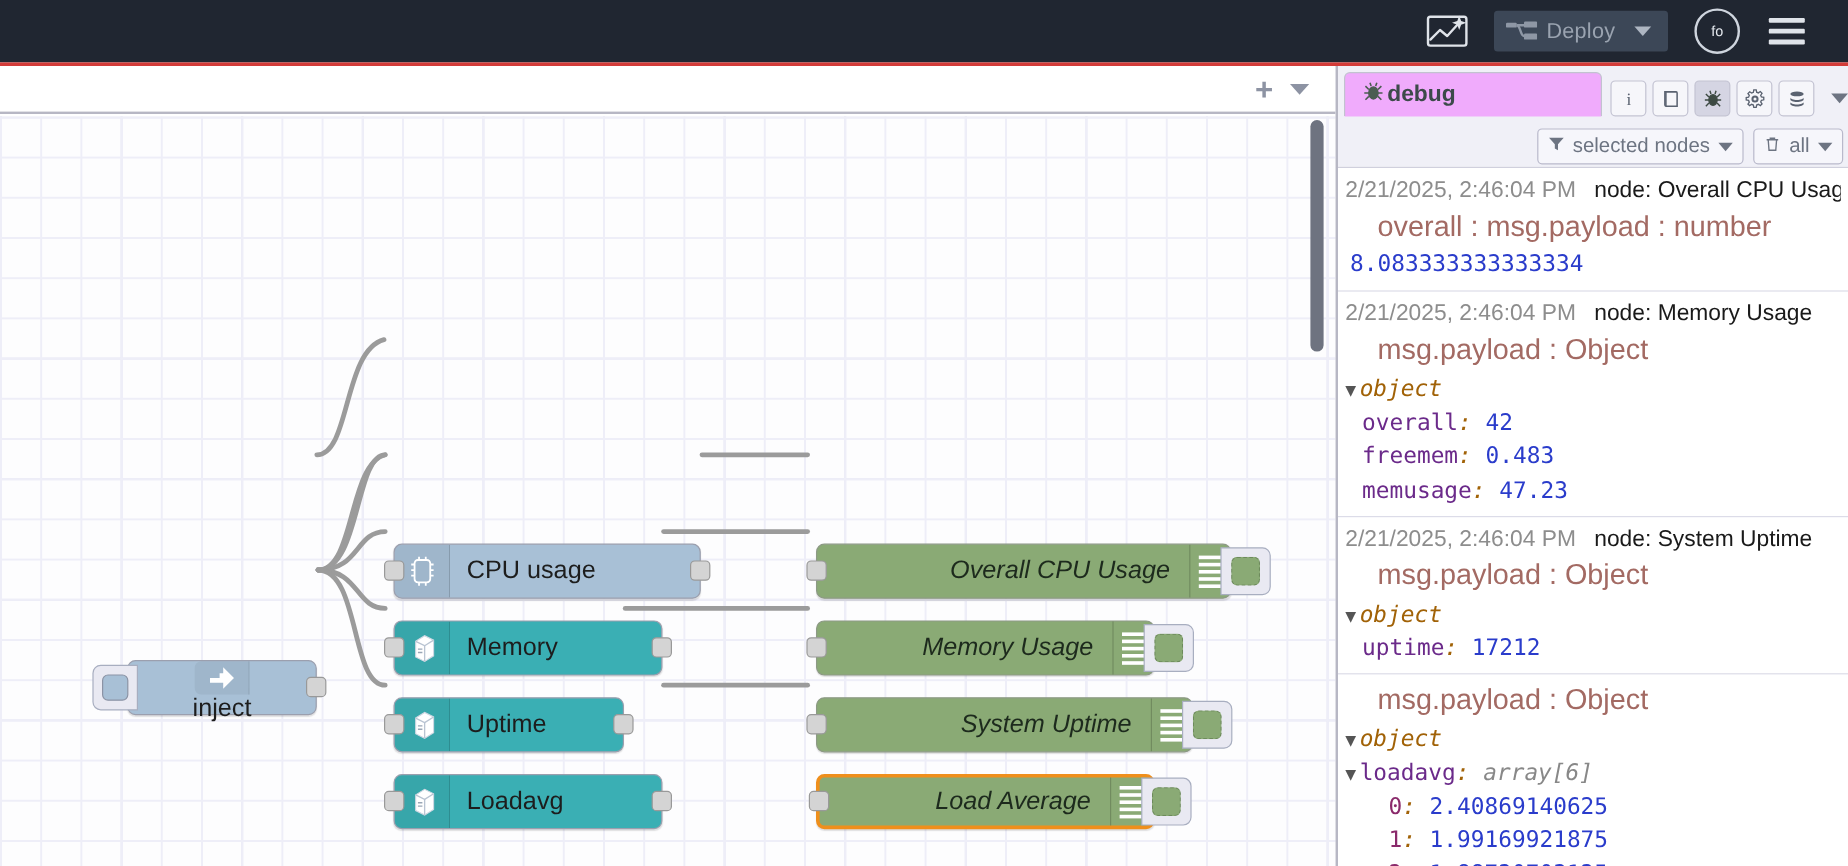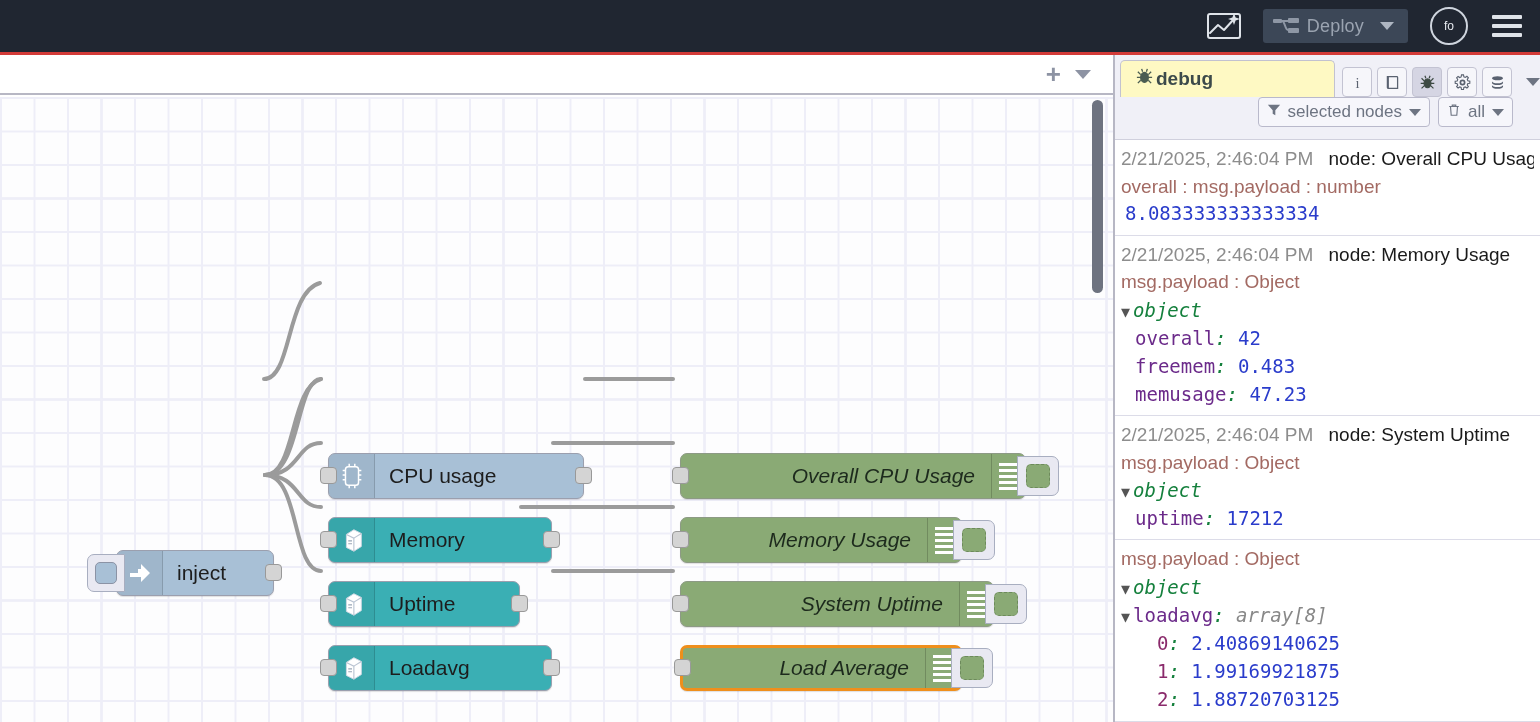--- a/index.html
+++ b/index.html
@@ -9,21 +9,21 @@
     overflow: hidden;
     background: #fff;
   }
 
   
   .header {
     position: absolute; top: 0; left: 0;
     width: 1540px; height: 52px;
     background: #202631;
     display: flex; align-items: center; justify-content: flex-end;
-    padding-right: 18px;
+    padding-right: 36px;
   }
   .header::after {
     content: ""; position: absolute; left: 0; bottom: -3px;
     width: 100%; height: 3px; background: #d33b38;
   }
   .hdr-btn {
     display: flex; align-items: center; justify-content: center;
     color: #b4bcc8; cursor: pointer;
   }
   .ai-icon { width: 42px; height: 34px; margin-right: 18px; }
@@ -174,42 +174,42 @@
     width: 427px; height: 667px;
     background: #f0f0f7;
     border-left: 2px solid #b7b7c4;
   }
   .sb-tabrow {
     height: 42px; display: flex; align-items: flex-end;
     padding-left: 5px;
   }
   .sb-tab {
     display: flex; align-items: center; gap: 2px;
-    background: #fef9c3; border: 1px solid #c2c2d0; border-bottom: none;
+    background: #f0abfc; border: 1px solid #c2c2d0; border-bottom: none;
     border-radius: 5px 5px 0 0;
     height: 37px; padding: 0 14px;
     font-size: 19px; font-weight: bold; color: #3c4a4a;
     width: 229px; cursor: pointer;
   }
   .sb-icons { display: flex; align-items: center; gap: 5px; margin-left: 7px; }
   .sb-icon {
     width: 30px; height: 30px;
     background: #f6f6fa; border: 1px solid #c3c3d2; border-radius: 4px;
     display: flex; align-items: center; justify-content: center;
     color: #5a6270; cursor: pointer;
   }
   .sb-icon.active { background: #d5d5e3; }
   .sb-more-caret {
     width: 0; height: 0; margin-left: 9px; cursor: pointer;
     border-left: 7px solid transparent; border-right: 7px solid transparent;
     border-top: 8px solid #6d7482;
   }
   .sb-filterrow {
-    height: 40px; display: flex; align-items: flex-start;
-    justify-content: flex-end; gap: 8px; padding-right: 27px;
+    height: 40px; display: flex; align-items: flex-end;
+    justify-content: flex-end; gap: 8px; padding-right: 4px;
     background: #f0f0f7;
   }
   .pill {
     display: flex; align-items: center; gap: 7px;
     background: #f6f6fb; border: 1px solid #b9b9cb; border-radius: 4px;
     height: 30px; padding: 0 8px;
     font-size: 17px; color: #6d7482; cursor: pointer;
   }
   .pill .caret {
     width: 0; height: 0;
@@ -223,32 +223,32 @@
   }
   .dbg-msg {
     border-bottom: 1px solid #dcdce8;
     padding: 5px 6px 7px 6px;
     font-size: 19px; line-height: 1.45;
   }
   .dbg-head { white-space: nowrap; overflow: hidden; }
   .dbg-time { color: #8d8d8d; }
   .dbg-node { color: #1a1a1a; margin-left: 10px; }
   .dbg-topic {
-    color: #a36a63; font-size: 19px; display: block;
+    color: #a36a63; font-size: 24px; display: block; margin-left: 27px;
   }
   .dbg-val {
     font-family: "DejaVu Sans Mono", monospace;
     font-size: 19px; color: #2a3ccb; padding-left: 4px;
   }
   .j-row {
     font-family: "DejaVu Sans Mono", monospace;
     font-size: 19px; line-height: 1.48; white-space: nowrap;
   }
   .j-tw { color: #555; font-size: 15px; margin-right: 3px; }
-  .j-obj { color: #15803d; font-style: italic; }
+  .j-obj { color: #a16207; font-style: italic; }
   .j-key { color: #6b2a8a; }
   .j-idx { color: #8a2a6b; }
   .j-num { color: #2a3ccb; }
   .j-type { color: #888; font-style: italic; }
   .ind1 { padding-left: 14px; }
   .ind2 { padding-left: 36px; }
 </style>
 </head>
 <body>
 
@@ -305,21 +305,21 @@
       <path d="M265 378 C300 378, 296 410, 321 410"></path>
       <path d="M265 378 C300 378, 292 474, 321 474"></path>
 
       <path d="M585 282 L673 282"></path>
       <path d="M553 346 L673 346"></path>
       <path d="M521 410 L673 410"></path>
       <path d="M553 474 L673 474"></path>
     </g>
   </svg>
 
-  <div class="node inject" style="left:116px; top:453px; width:158px;">
+  <div class="node inject" style="left:106px; top:453px; width:158px;flex-direction:column;">
     <div class="inject-btn">
         <i></i>
       </div>
     <div class="icon-box">
       <svg viewBox="0 0 28 28" width="28" height="28">
         <path d="M4 10 h11 v-5 l9 9 l-9 9 v-5 h-11 v-4 h8 v-4 z" fill="#fff"></path>
       </svg>
     </div>
     <div class="node-label">inject</div>
     <div class="port out"></div>
@@ -560,21 +560,21 @@
         <span class="j-key">uptime</span><span class="j-obj">: </span><span class="j-num">17212</span>
       </div>
     </div>
 
     <div class="dbg-msg">
       <span class="dbg-topic">msg.payload : Object</span>
       <div class="j-row">
         <span class="j-tw">▼</span><span class="j-obj">object</span>
       </div>
       <div class="j-row">
-        <span class="j-tw">▼</span><span class="j-key">loadavg</span><span class="j-obj">: </span><span class="j-type">array[8]</span>
+        <span class="j-tw">▼</span><span class="j-key">loadavg</span><span class="j-obj">: </span><span class="j-type">array[6]</span>
       </div>
       <div class="j-row ind2">
         <span class="j-idx">0</span><span class="j-obj">: </span><span class="j-num">2.40869140625</span>
       </div>
       <div class="j-row ind2">
         <span class="j-idx">1</span><span class="j-obj">: </span><span class="j-num">1.99169921875</span>
       </div>
       <div class="j-row ind2">
         <span class="j-idx">2</span><span class="j-obj">: </span><span class="j-num">1.88720703125</span>
       </div>

